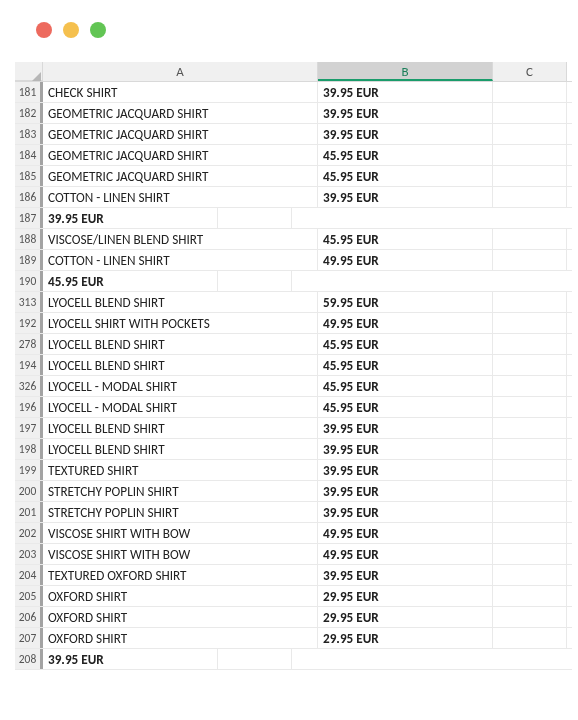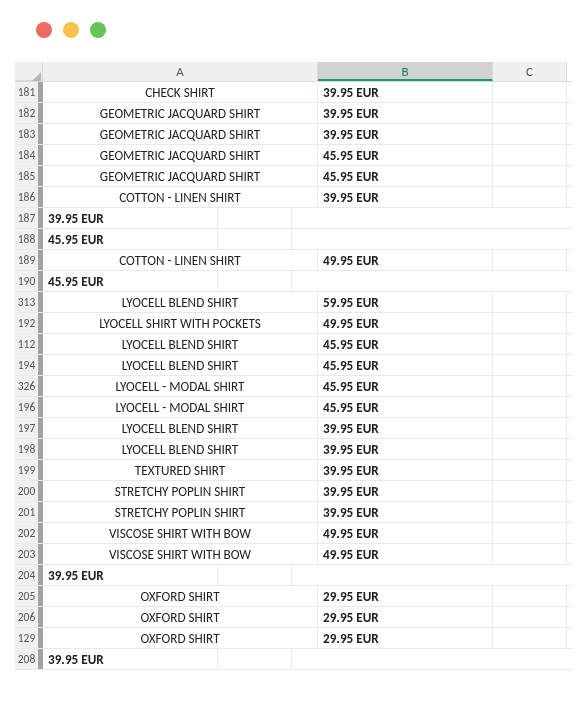--- a/index.html
+++ b/index.html
@@ -79,35 +79,35 @@
     .rows { }
     .row {
       display: flex;
       height: 21px;
       border-bottom: 1px solid #e9e9e9;
     }
     .row-hdr {
       width: 28px;
       flex: 0 0 28px;
       background: #f0f0f0;
-      border-right: 5px solid #a3a3a3;
+      border-right: 3px solid #a3a3a3;
       font-size: 11.5px;
       color: #555;
       text-align: center;
       line-height: 21px;
       user-select: none;
     }
     .cell {
       border-right: 1px solid #e9e9e9;
       padding: 0 5px;
       line-height: 21px;
       white-space: nowrap;
       overflow: hidden;
     }
-    .cell.col-A { font-weight: 400; text-align: center; }
+    .cell.col-A { font-weight: 400; }
     .cell.col-B { font-weight: 700; }
     .cell.col-C { }
   </style>
 </head>
 <body>
 
 <div class="window-controls">
   <div class="win-btn win-close"></div>
   <div class="win-btn win-min"></div>
   <div class="win-btn win-max"></div>
@@ -161,20 +161,21 @@
         <div class="cell col-B">39.95 EUR</div>
         <div class="cell col-C"></div>
       </div>
       <div class="row">
         <div class="row-hdr">187</div>
         <div class="cell col-B">39.95 EUR</div>
         <div class="cell col-C"></div>
       </div>
       <div class="row">
         <div class="row-hdr">188</div>
+        <div class="cell col-A">VISCOSE/LINEN BLEND SHIRT</div>
         <div class="cell col-B">45.95 EUR</div>
         <div class="cell col-C"></div>
       </div>
       <div class="row">
         <div class="row-hdr">189</div>
         <div class="cell col-A">COTTON - LINEN SHIRT</div>
         <div class="cell col-B">49.95 EUR</div>
         <div class="cell col-C"></div>
       </div>
       <div class="row">
@@ -188,21 +189,21 @@
         <div class="cell col-B">59.95 EUR</div>
         <div class="cell col-C"></div>
       </div>
       <div class="row">
         <div class="row-hdr">192</div>
         <div class="cell col-A">LYOCELL SHIRT WITH POCKETS</div>
         <div class="cell col-B">49.95 EUR</div>
         <div class="cell col-C"></div>
       </div>
       <div class="row">
-        <div class="row-hdr">112</div>
+        <div class="row-hdr">278</div>
         <div class="cell col-A">LYOCELL BLEND SHIRT</div>
         <div class="cell col-B">45.95 EUR</div>
         <div class="cell col-C"></div>
       </div>
       <div class="row">
         <div class="row-hdr">194</div>
         <div class="cell col-A">LYOCELL BLEND SHIRT</div>
         <div class="cell col-B">45.95 EUR</div>
         <div class="cell col-C"></div>
       </div>
@@ -255,37 +256,38 @@
         <div class="cell col-C"></div>
       </div>
       <div class="row">
         <div class="row-hdr">203</div>
         <div class="cell col-A">VISCOSE SHIRT WITH BOW</div>
         <div class="cell col-B">49.95 EUR</div>
         <div class="cell col-C"></div>
       </div>
       <div class="row">
         <div class="row-hdr">204</div>
+        <div class="cell col-A">TEXTURED OXFORD SHIRT</div>
         <div class="cell col-B">39.95 EUR</div>
         <div class="cell col-C"></div>
       </div>
       <div class="row">
         <div class="row-hdr">205</div>
         <div class="cell col-A">OXFORD SHIRT</div>
         <div class="cell col-B">29.95 EUR</div>
         <div class="cell col-C"></div>
       </div>
       <div class="row">
         <div class="row-hdr">206</div>
         <div class="cell col-A">OXFORD SHIRT</div>
         <div class="cell col-B">29.95 EUR</div>
         <div class="cell col-C"></div>
       </div>
       <div class="row">
-        <div class="row-hdr">129</div>
+        <div class="row-hdr">207</div>
         <div class="cell col-A">OXFORD SHIRT</div>
         <div class="cell col-B">29.95 EUR</div>
         <div class="cell col-C"></div>
       </div>
       <div class="row">
         <div class="row-hdr">208</div>
         <div class="cell col-B">39.95 EUR</div>
         <div class="cell col-C"></div>
       </div>
     </div>

